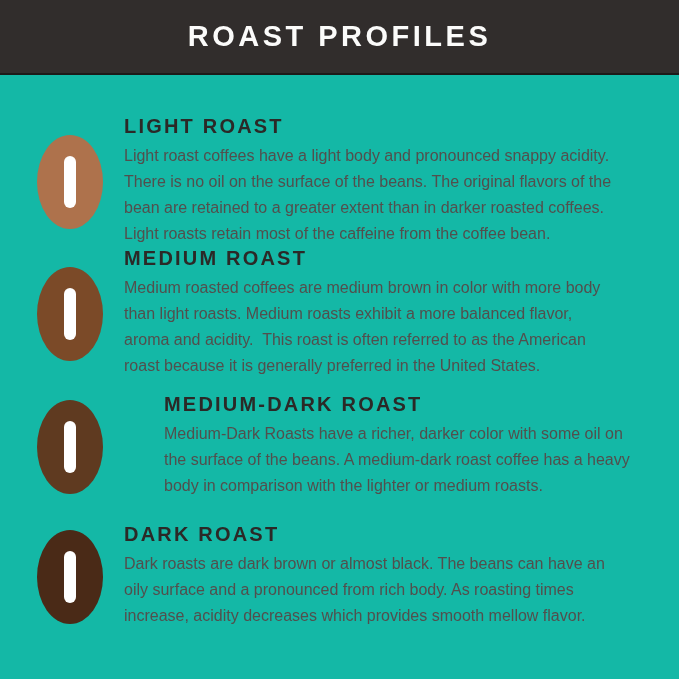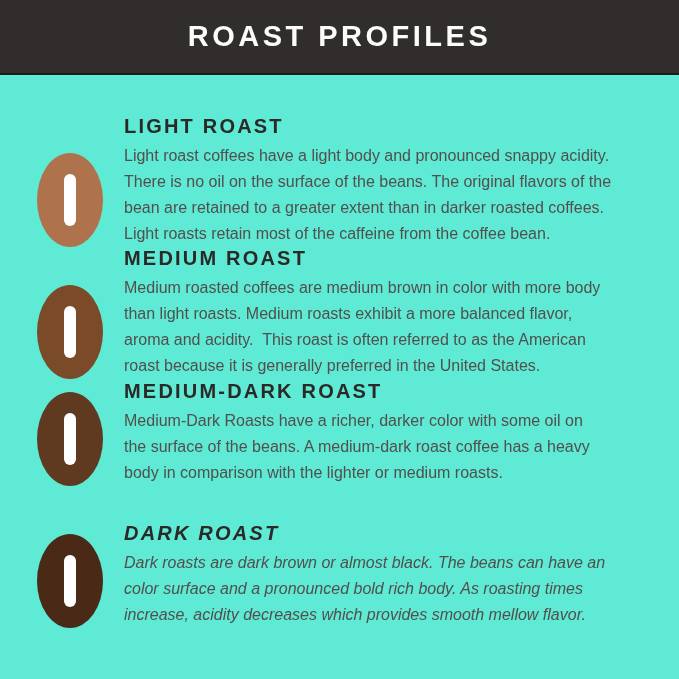--- a/index.html
+++ b/index.html
@@ -1,46 +1,46 @@
 <!DOCTYPE html>
 <html><head>
 <meta charset="utf-8">
 <style>
   html,body{margin:0;padding:0;background:#fff;}
   .page{
     position:relative;
     width:679px;height:679px;
-    background:#5eead4;
+    background:#14b8a6;
     overflow:hidden;
     font-family:"Liberation Sans", sans-serif;
   }
   header.bar{
     height:73px;
     background:#312d2c;
     border-bottom:2px solid #1c1a19;
     display:flex;align-items:center;justify-content:center;
   }
   h1.title{
     margin:0;
     color:#fbfbfa;
     font-size:29px;
     font-weight:700;
     letter-spacing:3.5px;
   }
   main.content{padding:0;}
   section.roast{
     display:flex;
-    align-items:flex-end;
+    align-items:center;
     padding-left:37px;
     padding-right:30px;
   }
   section.roast.s1{margin-top:40px;}
   section.roast.s2{margin-top:0;}
-  section.roast.s3{margin-top:1px;}
-  section.roast.s4{margin-top:36px;font-style:italic;}
+  section.roast.s3{margin-top:14px;gap:40px;}
+  section.roast.s4{margin-top:24px;}
   .bean{
     flex:0 0 66px;
     width:66px;height:94px;
     margin-top:2px;
     margin-right:21px;
     border-radius:50%;
     position:relative;
   }
   .bean .crease{
     position:absolute;
@@ -116,19 +116,19 @@
       </div>
     </section>
 
     <section class="roast s4">
       <div class="bean" style="background: rgb(74, 42, 23);">
         <div class="crease"></div>
       </div>
       <div class="txt">
         <h2 class="roast-heading">DARK ROAST</h2>
         <p class="roast-desc">Dark roasts are dark brown or almost black. The beans can have an
-color surface and a pronounced bold rich body. As roasting times
+oily surface and a pronounced from rich body. As roasting times
 increase, acidity decreases which provides smooth mellow flavor.</p>
       </div>
     </section>
 
   </main>
 </div>
 
 </body></html>

